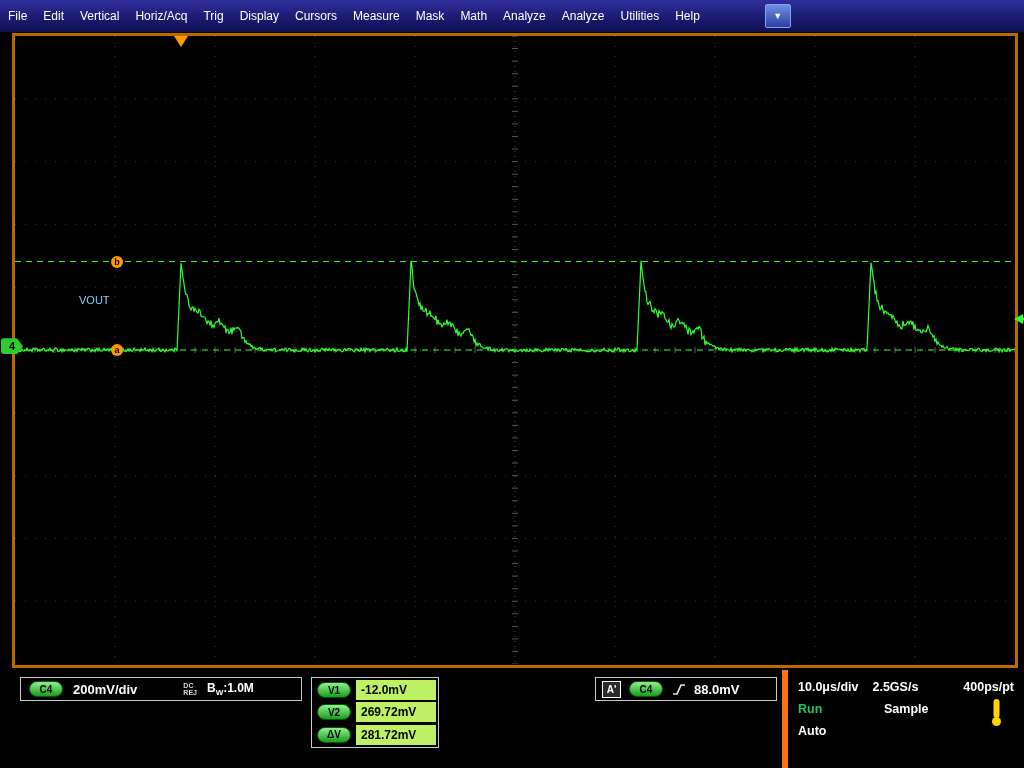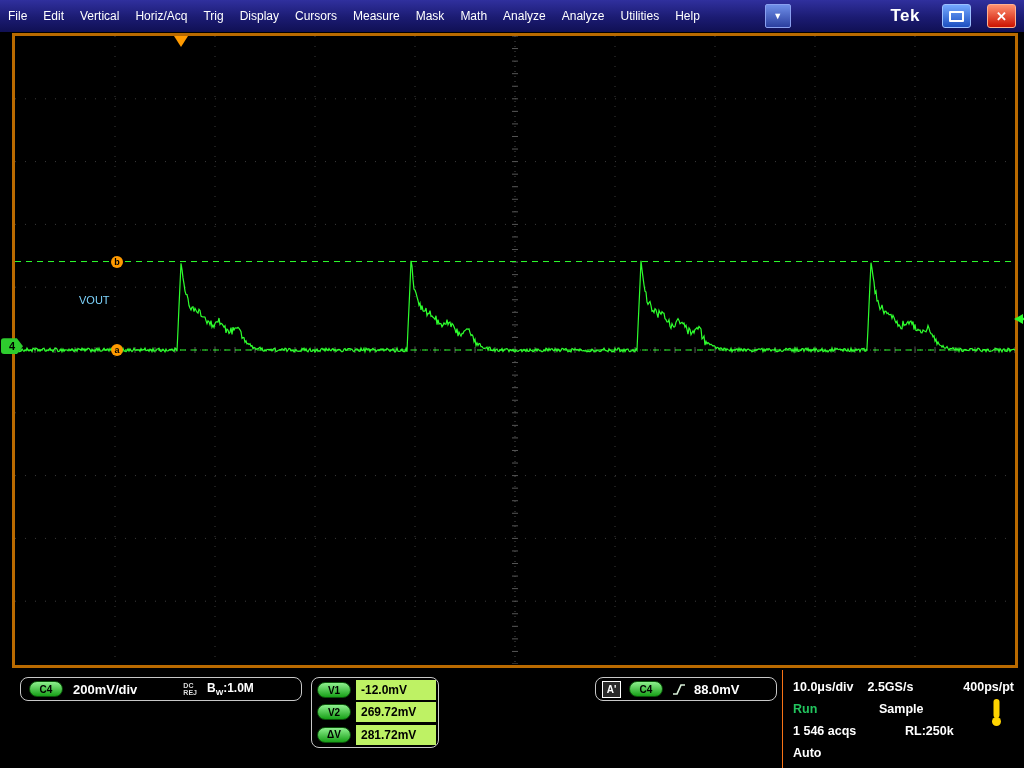--- a/index.html
+++ b/index.html
@@ -29,41 +29,41 @@
   .cur-label{position:absolute;left:96px;width:12px;height:12px;background:#ff9a00;border-radius:50%;
     color:#000;font-size:9px;font-weight:bold;display:flex;align-items:center;justify-content:center;z-index:3;}
   .trig-pos{position:absolute;top:0;width:0;height:0;border-left:7px solid transparent;
     border-right:7px solid transparent;border-top:11px solid #ff9a00;z-index:3;}
   .ch-marker{position:absolute;left:-14px;width:22px;height:16px;background:#2ecc2e;color:#000;
     font-weight:bold;font-size:11px;display:flex;align-items:center;justify-content:center;
     border-radius:3px;clip-path:polygon(0 0,72% 0,100% 50%,72% 100%,0 100%);z-index:4;}
   .trig-arrow{position:absolute;right:1px;z-index:3;}
   
   .statusbar{position:absolute;left:0;top:670px;width:1024px;height:98px;background:#000;color:#fff;}
-  .sb-box{position:absolute;border:1px solid #c8c8c8;border-radius:8px;box-sizing:border-box;background:#000;
+  .sb-box{position:absolute;border:1px solid #c8c8c8;border-radius:0;box-sizing:border-box;background:#000;
     display:flex;align-items:center;}
   .chbadge{background:linear-gradient(#8ef08e,#17a017);border:1px solid #0a530a;border-radius:8px;
     color:#000;font-size:10px;font-weight:bold;min-width:28px;height:14px;
     display:inline-flex;align-items:center;justify-content:center;padding:0 2px;}
   #vert-box{left:20px;top:7px;width:282px;height:24px;padding:0 8px;gap:10px;}
   .scale{font-size:13px;font-weight:bold;}
   .coupling{display:flex;flex-direction:column;line-height:7px;margin-left:36px;}
   .coupling i{font-style:normal;font-size:7px;color:#ddd;font-weight:bold;}
   .bw{font-size:12px;font-weight:bold;}
   .bw sub{font-size:8px;}
   .cursor-box{left:311px;top:7px;width:128px;height:71px;flex-direction:column;align-items:stretch;padding:1px;}
   .cur-row{display:flex;align-items:center;height:23px;gap:0;}
   .cur-row .chbadge{margin:0 4px;}
   .cur-val{flex:1;background:#bef264;color:#000;font-size:12px;font-weight:bold;height:20px;
     line-height:20px;padding-left:5px;margin:1px 1px;}
   .trig-box{left:595px;top:7px;width:182px;height:24px;padding:0 6px;gap:8px;}
   .abadge{min-width:17px;height:15px;border:1px solid #fff;background:#2a2a2a;color:#fff;font-size:10px;
     font-weight:bold;display:inline-flex;align-items:center;justify-content:center;}
   .tlevel{font-size:13px;font-weight:bold;}
-  .right-panel{position:absolute;left:782px;top:0;width:242px;height:98px;border-left:1px solid #f97316;
+  .right-panel{position:absolute;left:782px;top:0;width:242px;height:98px;border-left:6px solid #f97316;
     box-sizing:border-box;padding:8px 10px 0 10px;font-size:12.5px;font-weight:bold;}
   .rp-row{display:flex;height:17px;margin-bottom:5px;align-items:center;}
   .rp-row .gap{width:14px;}
   .rp-row .sp{flex:1;}
   .run{color:#22c55e;width:86px;}
   .w112{width:112px;}
   .thermo{position:absolute;right:22px;top:28px;}
 </style>
 </head>
 <body>
@@ -80,29 +80,20 @@
       <div class="menu-item">Measure</div>
       <div class="menu-item">Mask</div>
       <div class="menu-item">Math</div>
       <div class="menu-item">Analyze</div>
       <div class="menu-item">Analyze</div>
       <div class="menu-item">Utilities</div>
       <div class="menu-item">Help</div>
     </div>
   <div class="menu-drop">
     <span>▼</span>
-  </div>
-  <div class="mright">
-    <span class="tek">Tek</span>
-    <span class="winbtn min">
-        <i></i>
-      </span>
-    <span class="winbtn close">
-        <span>✕</span>
-      </span>
   </div>
 </div>
 
 <div class="frame">
   <div class="plot" id="plot">
     <svg id="grid" width="1000" height="628">
         <line x1="100" y1="0" x2="100" y2="628" stroke="#3a3a3a" stroke-width="1" stroke-dasharray="1 9"></line>
         <line x1="200" y1="0" x2="200" y2="628" stroke="#3a3a3a" stroke-width="1" stroke-dasharray="1 9"></line>
         <line x1="300" y1="0" x2="300" y2="628" stroke="#3a3a3a" stroke-width="1" stroke-dasharray="1 9"></line>
         <line x1="400" y1="0" x2="400" y2="628" stroke="#3a3a3a" stroke-width="1" stroke-dasharray="1 9"></line>
@@ -284,24 +275,20 @@
       <span class="gap"></span>
       <span>2.5GS/s</span>
       <span class="sp"></span>
       <span>400ps/pt</span>
     </div>
     <div class="rp-row">
       <span class="run">Run</span>
       <span>Sample</span>
     </div>
     <div class="rp-row">
-      <span class="w112">1 546 acqs</span>
-      <span>RL:250k</span>
-    </div>
-    <div class="rp-row">
       <span>Auto</span>
     </div>
     <div class="thermo">
       <svg width="11" height="29">
           <rect x="2.5" y="1" width="6" height="19" rx="3" fill="#ffd400"></rect>
           <circle cx="5.5" cy="23.5" r="4.5" fill="#ffd400"></circle>
         </svg>
     </div>
   </div>
 </div>

